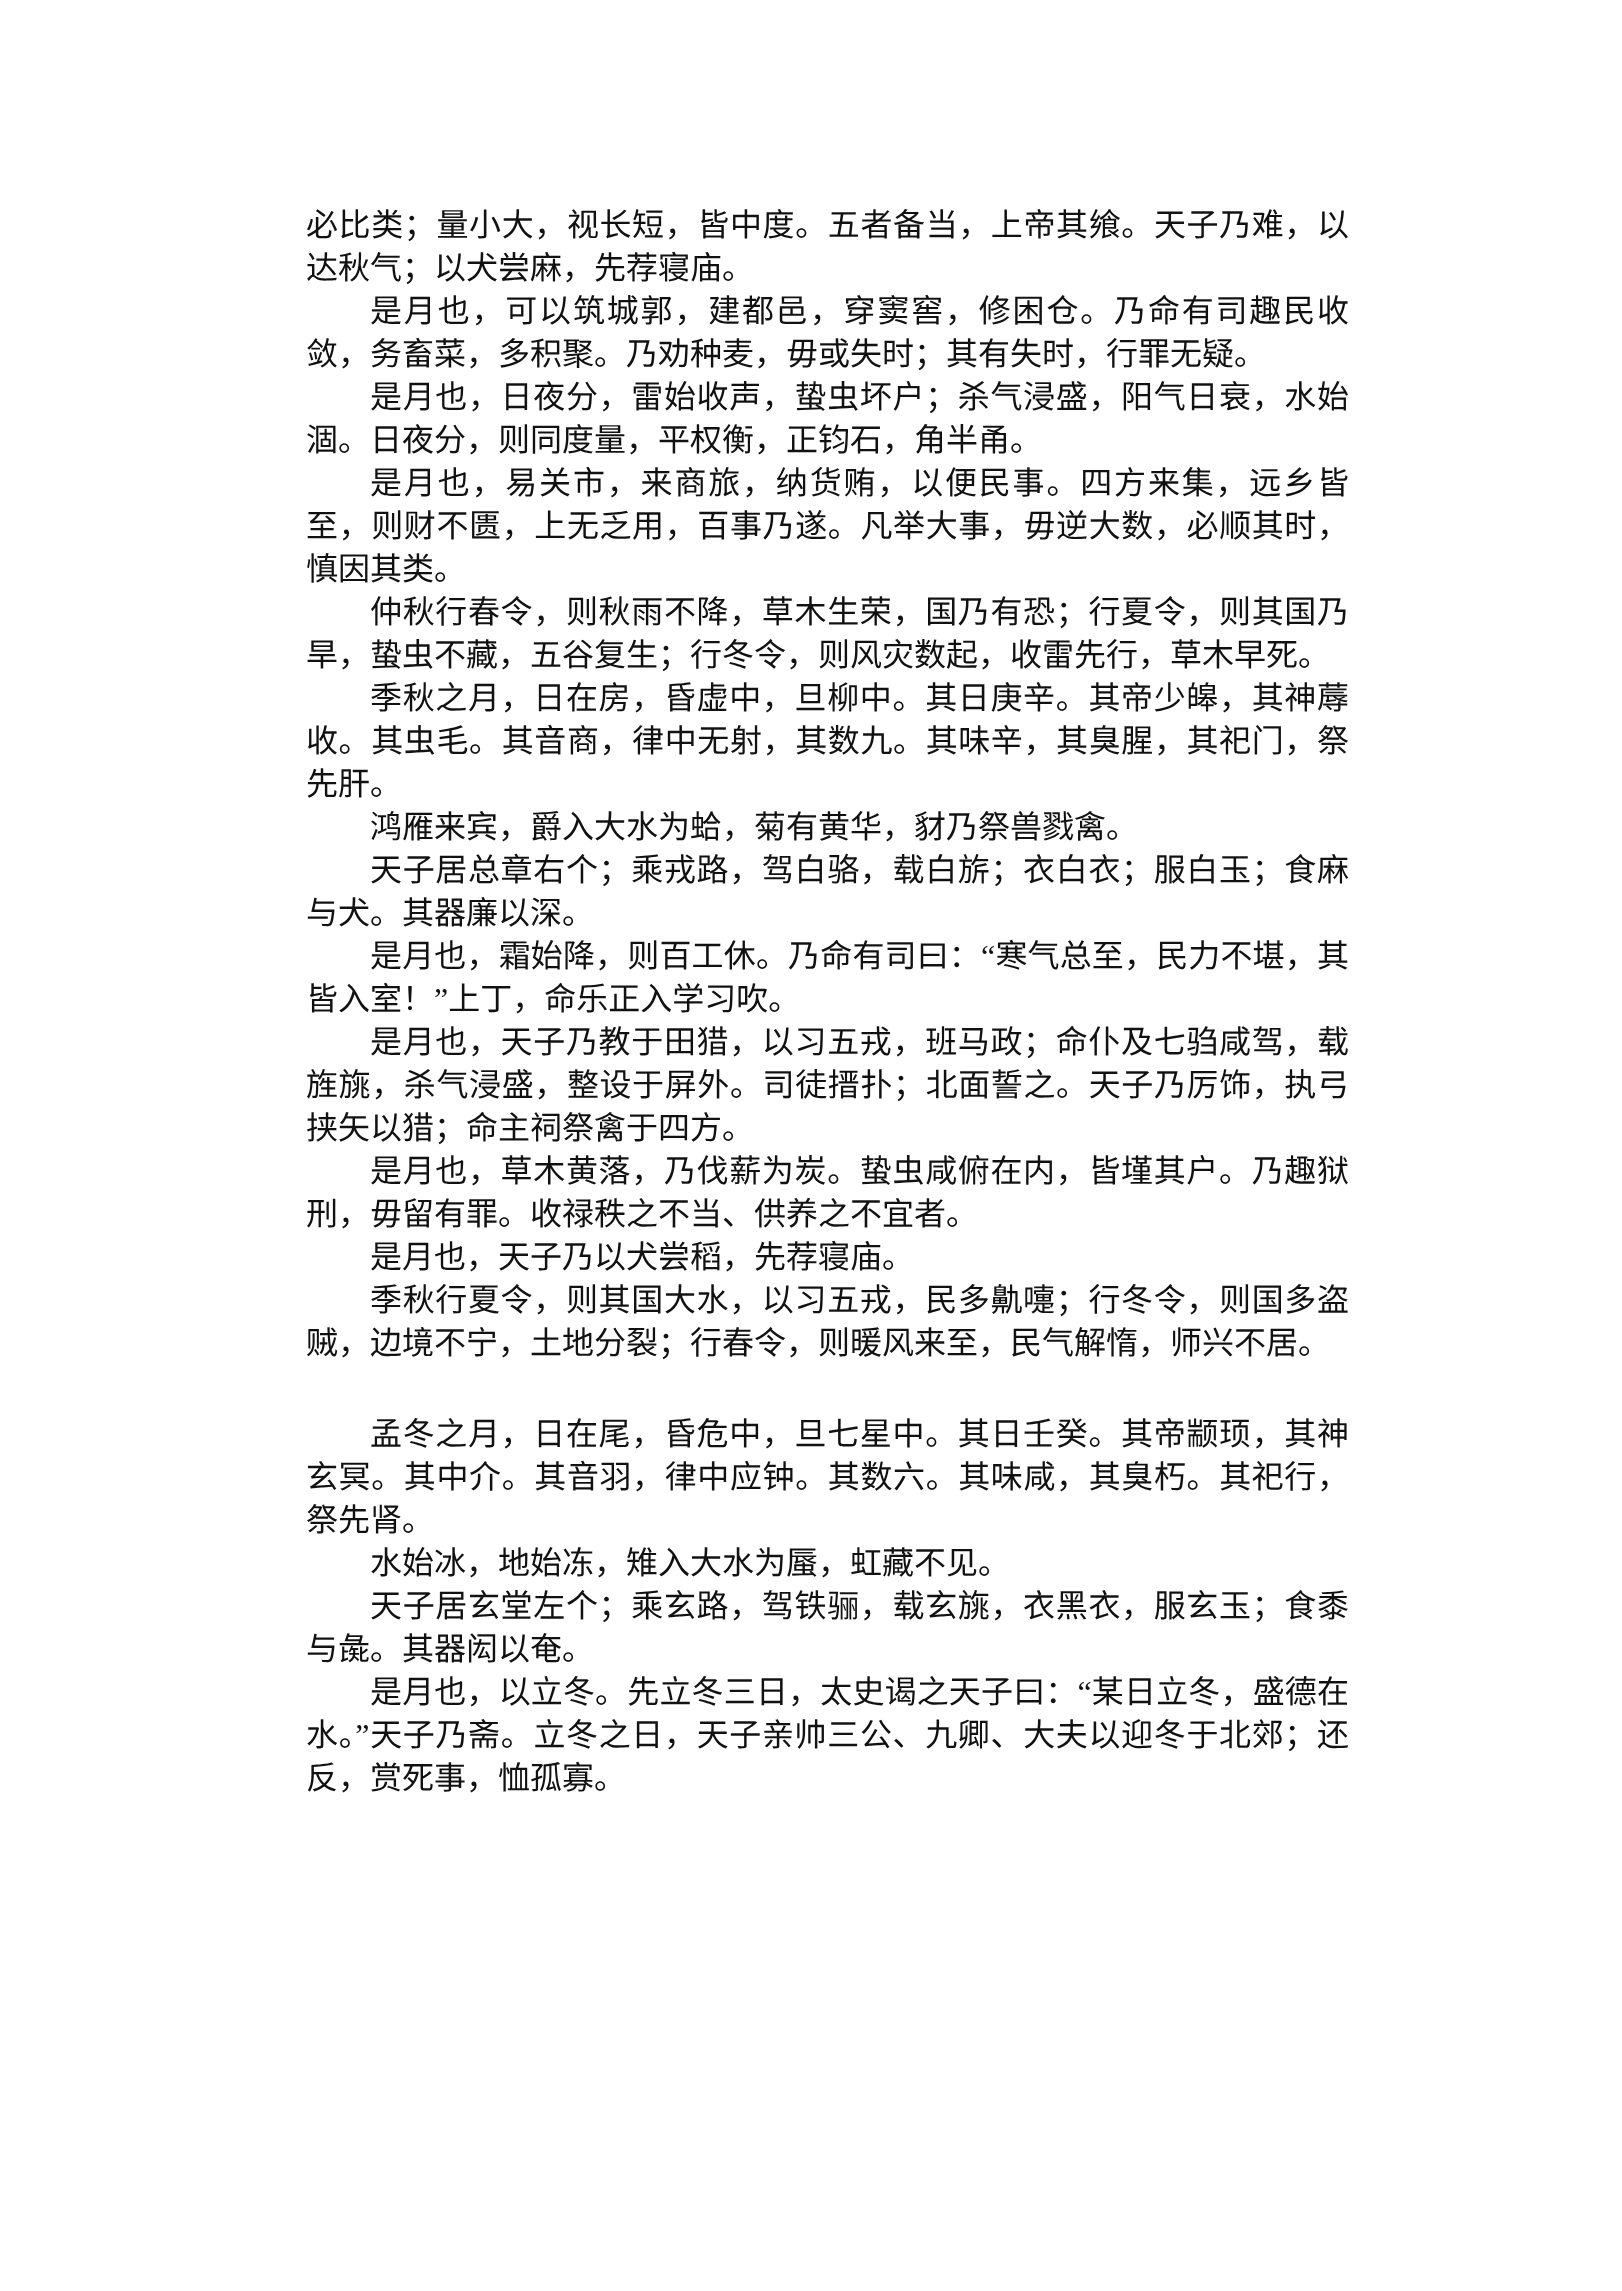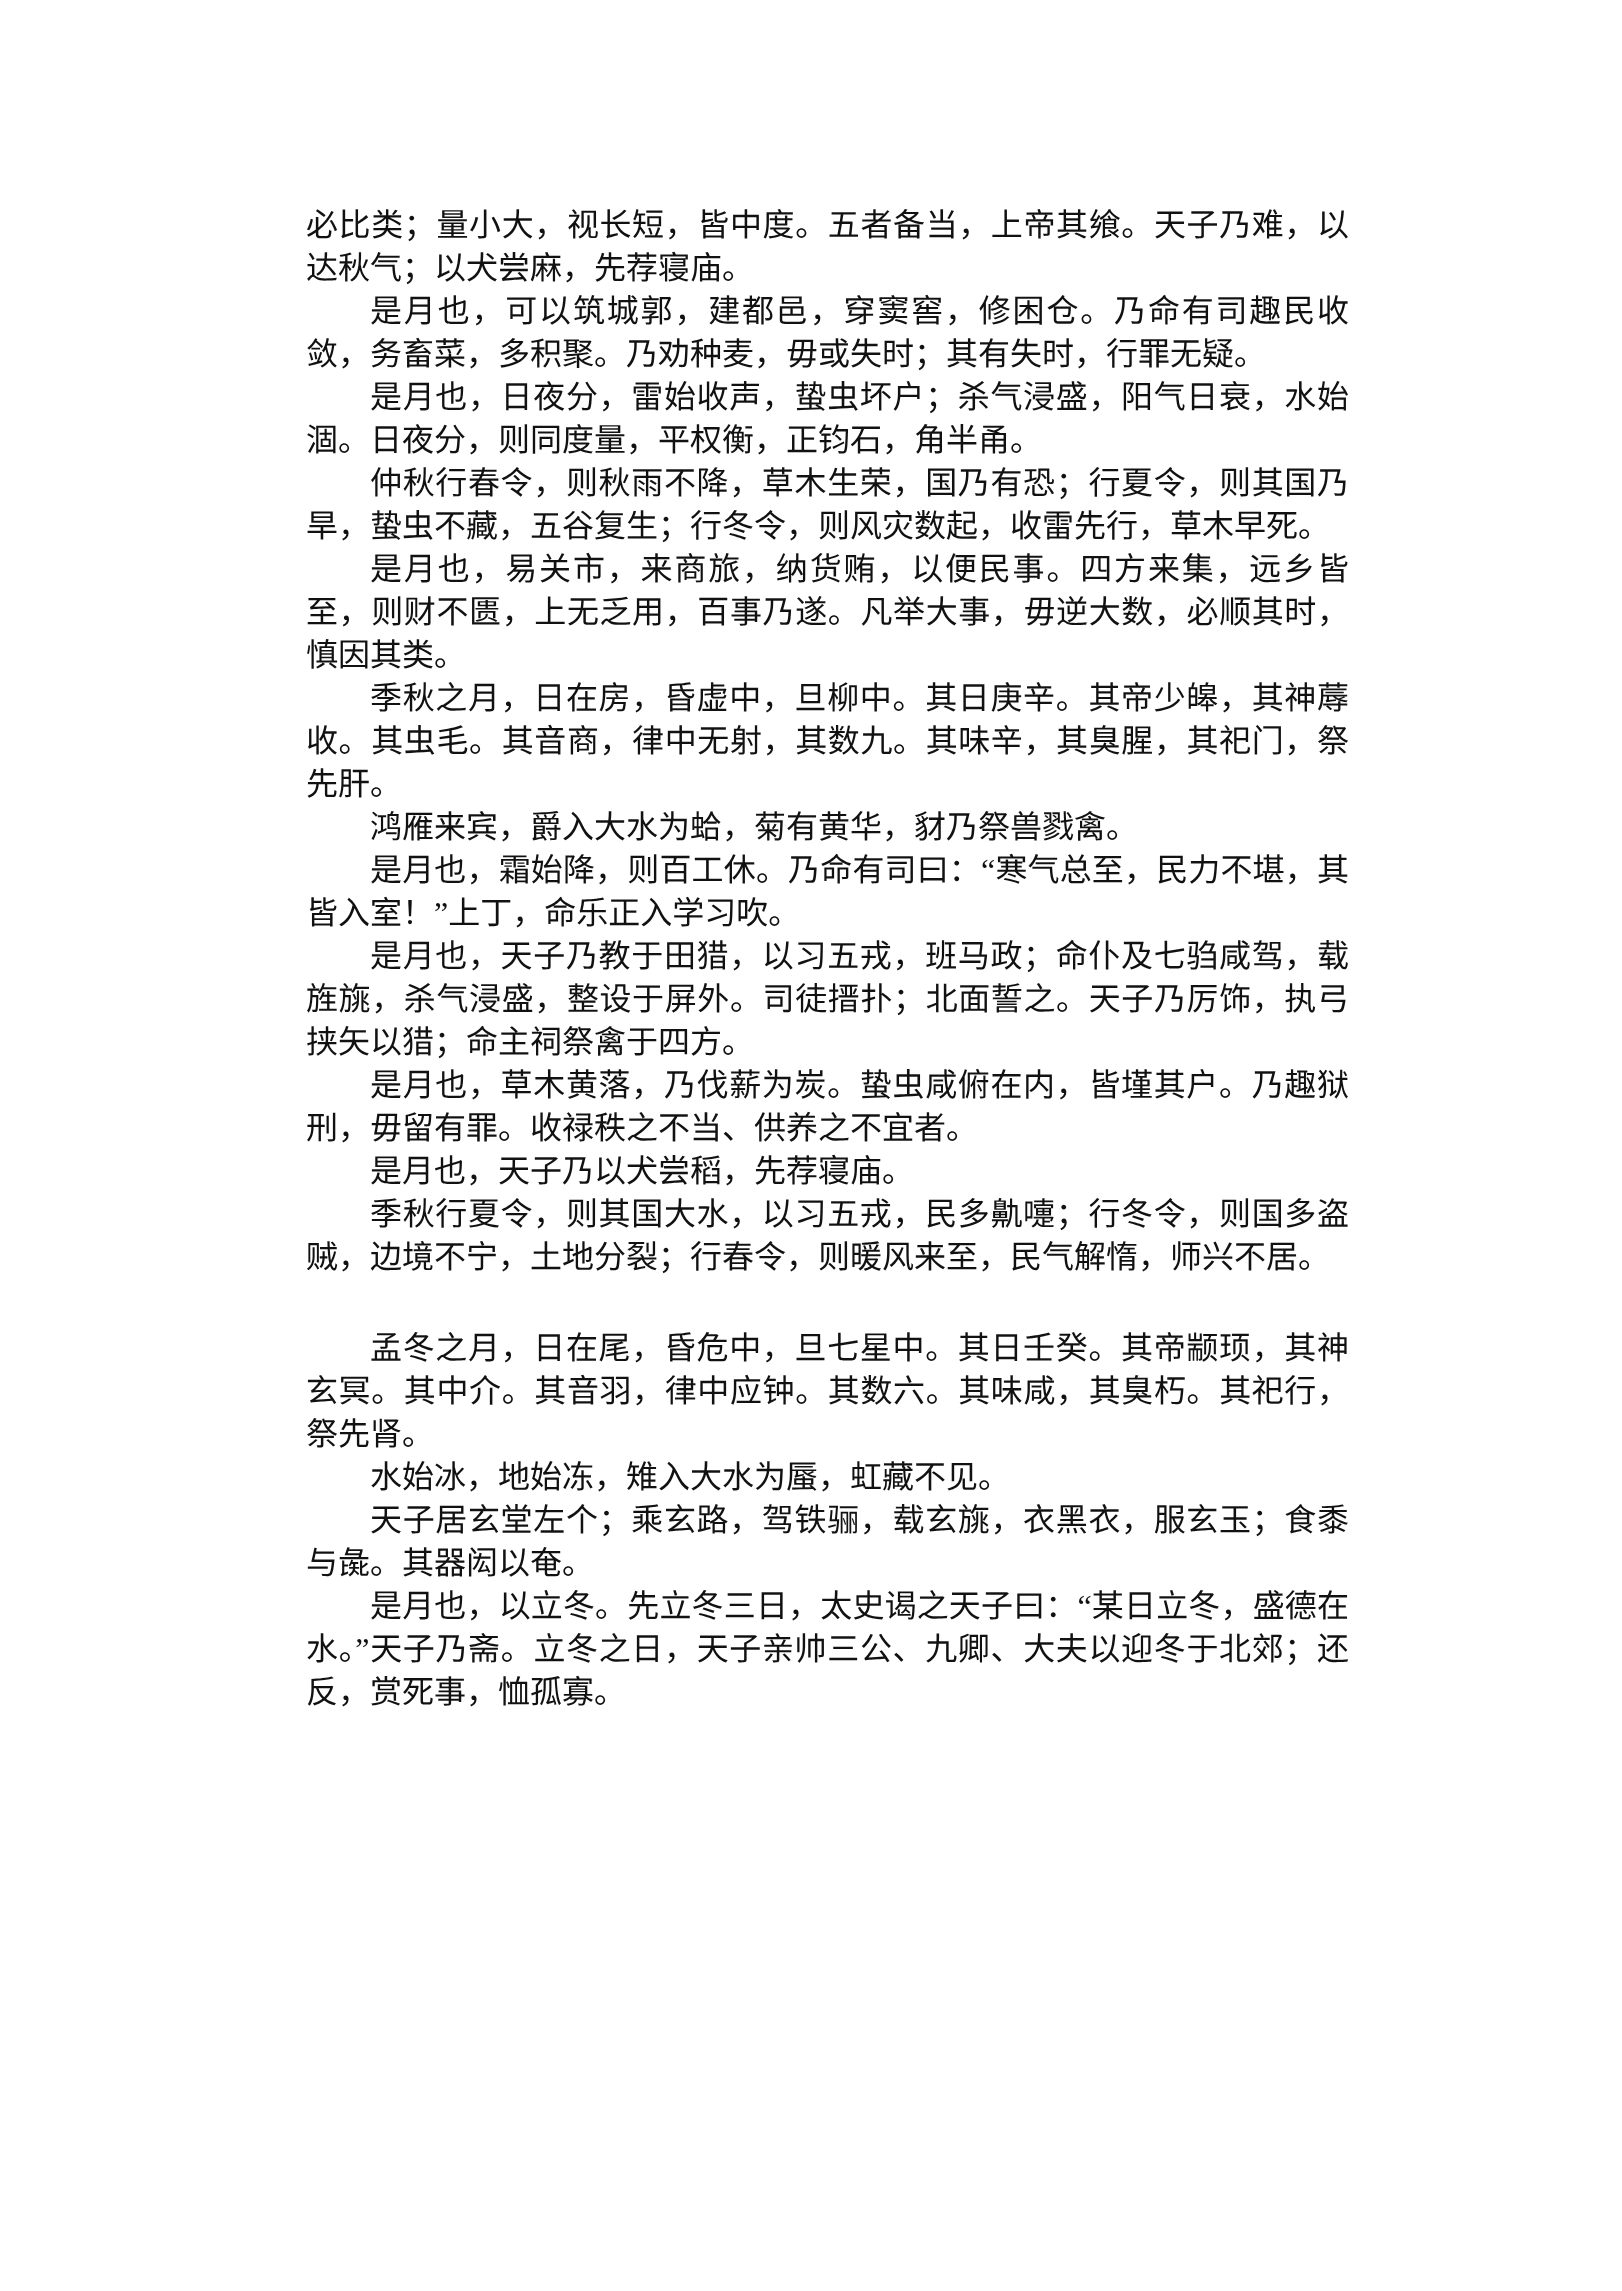--- a/index.html
+++ b/index.html
@@ -38,24 +38,25 @@
   }
 </style>
 </head>
 <body>
 
 <div class="page" style="background: rgb(255, 255, 255); color: rgb(17, 17, 17);">
   <div class="text-block">
     <p class="no-indent">必比类；量小大，视长短，皆中度。五者备当，上帝其飨。天子乃难，以达秋气；以犬尝麻，先荐寝庙。</p>
     <p>是月也，可以筑城郭，建都邑，穿窦窖，修困仓。乃命有司趣民收敛，务畜菜，多积聚。乃劝种麦，毋或失时；其有失时，行罪无疑。</p>
     <p>是月也，日夜分，雷始收声，蛰虫坏户；杀气浸盛，阳气日衰，水始涸。日夜分，则同度量，平权衡，正钧石，角半甬。</p>
+    <p>是月也，易关市，来商旅，纳货贿，以便民事。四方来集，远乡皆至，则财不匮，上无乏用，百事乃遂。凡举大事，毋逆大数，必顺其时，慎因其类。</p>
     <p>仲秋行春令，则秋雨不降，草木生荣，国乃有恐；行夏令，则其国乃旱，蛰虫不藏，五谷复生；行冬令，则风灾数起，收雷先行，草木早死。</p>
-    <p>是月也，易关市，来商旅，纳货贿，以便民事。四方来集，远乡皆至，则财不匮，上无乏用，百事乃遂。凡举大事，毋逆大数，必顺其时，慎因其类。</p>
     <p>季秋之月，日在房，昏虚中，旦柳中。其日庚辛。其帝少皞，其神蓐收。其虫毛。其音商，律中无射，其数九。其味辛，其臭腥，其祀门，祭先肝。</p>
     <p>鸿雁来宾，爵入大水为蛤，菊有黄华，豺乃祭兽戮禽。</p>
+    <p>天子居总章右个；乘戎路，驾白骆，载白旂；衣白衣；服白玉；食麻与犬。其器廉以深。</p>
     <p>是月也，霜始降，则百工休。乃命有司曰：“寒气总至，民力不堪，其皆入室！”上丁，命乐正入学习吹。</p>
     <p>是月也，天子乃教于田猎，以习五戎，班马政；命仆及七驺咸驾，载旌旐，杀气浸盛，整设于屏外。司徒搢扑；北面誓之。天子乃厉饰，执弓挟矢以猎；命主祠祭禽于四方。</p>
     <p>是月也，草木黄落，乃伐薪为炭。蛰虫咸俯在内，皆墐其户。乃趣狱刑，毋留有罪。收禄秩之不当、供养之不宜者。</p>
     <p>是月也，天子乃以犬尝稻，先荐寝庙。</p>
     <p>季秋行夏令，则其国大水，以习五戎，民多鼽嚏；行冬令，则国多盗贼，边境不宁，土地分裂；行春令，则暖风来至，民气解惰，师兴不居。</p>
     <p class="gap-before">孟冬之月，日在尾，昏危中，旦七星中。其日壬癸。其帝颛顼，其神玄冥。其中介。其音羽，律中应钟。其数六。其味咸，其臭朽。其祀行，祭先肾。</p>
     <p>水始冰，地始冻，雉入大水为蜃，虹藏不见。</p>
     <p>天子居玄堂左个；乘玄路，驾铁骊，载玄旐，衣黑衣，服玄玉；食黍与彘。其器闳以奄。</p>
     <p>是月也，以立冬。先立冬三日，太史谒之天子曰：“某日立冬，盛德在水。”天子乃斋。立冬之日，天子亲帅三公、九卿、大夫以迎冬于北郊；还反，赏死事，恤孤寡。</p>
   </div>

